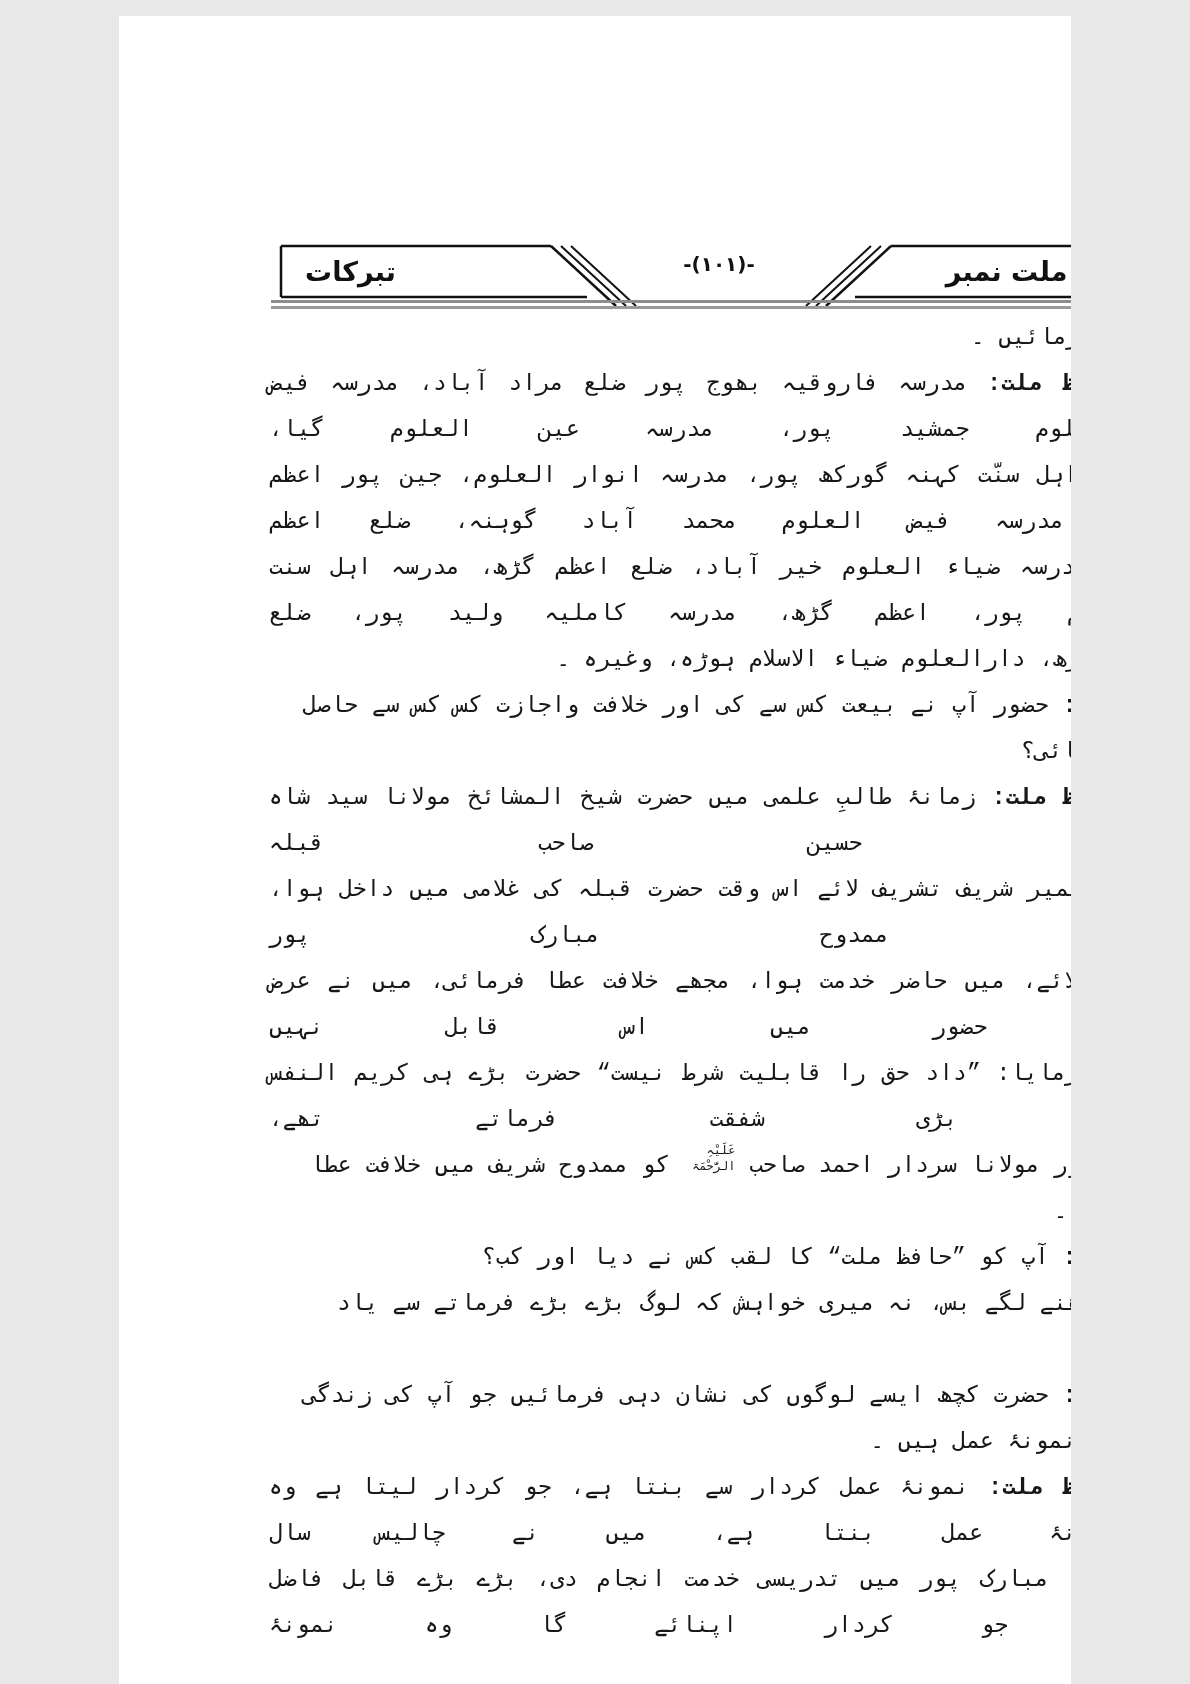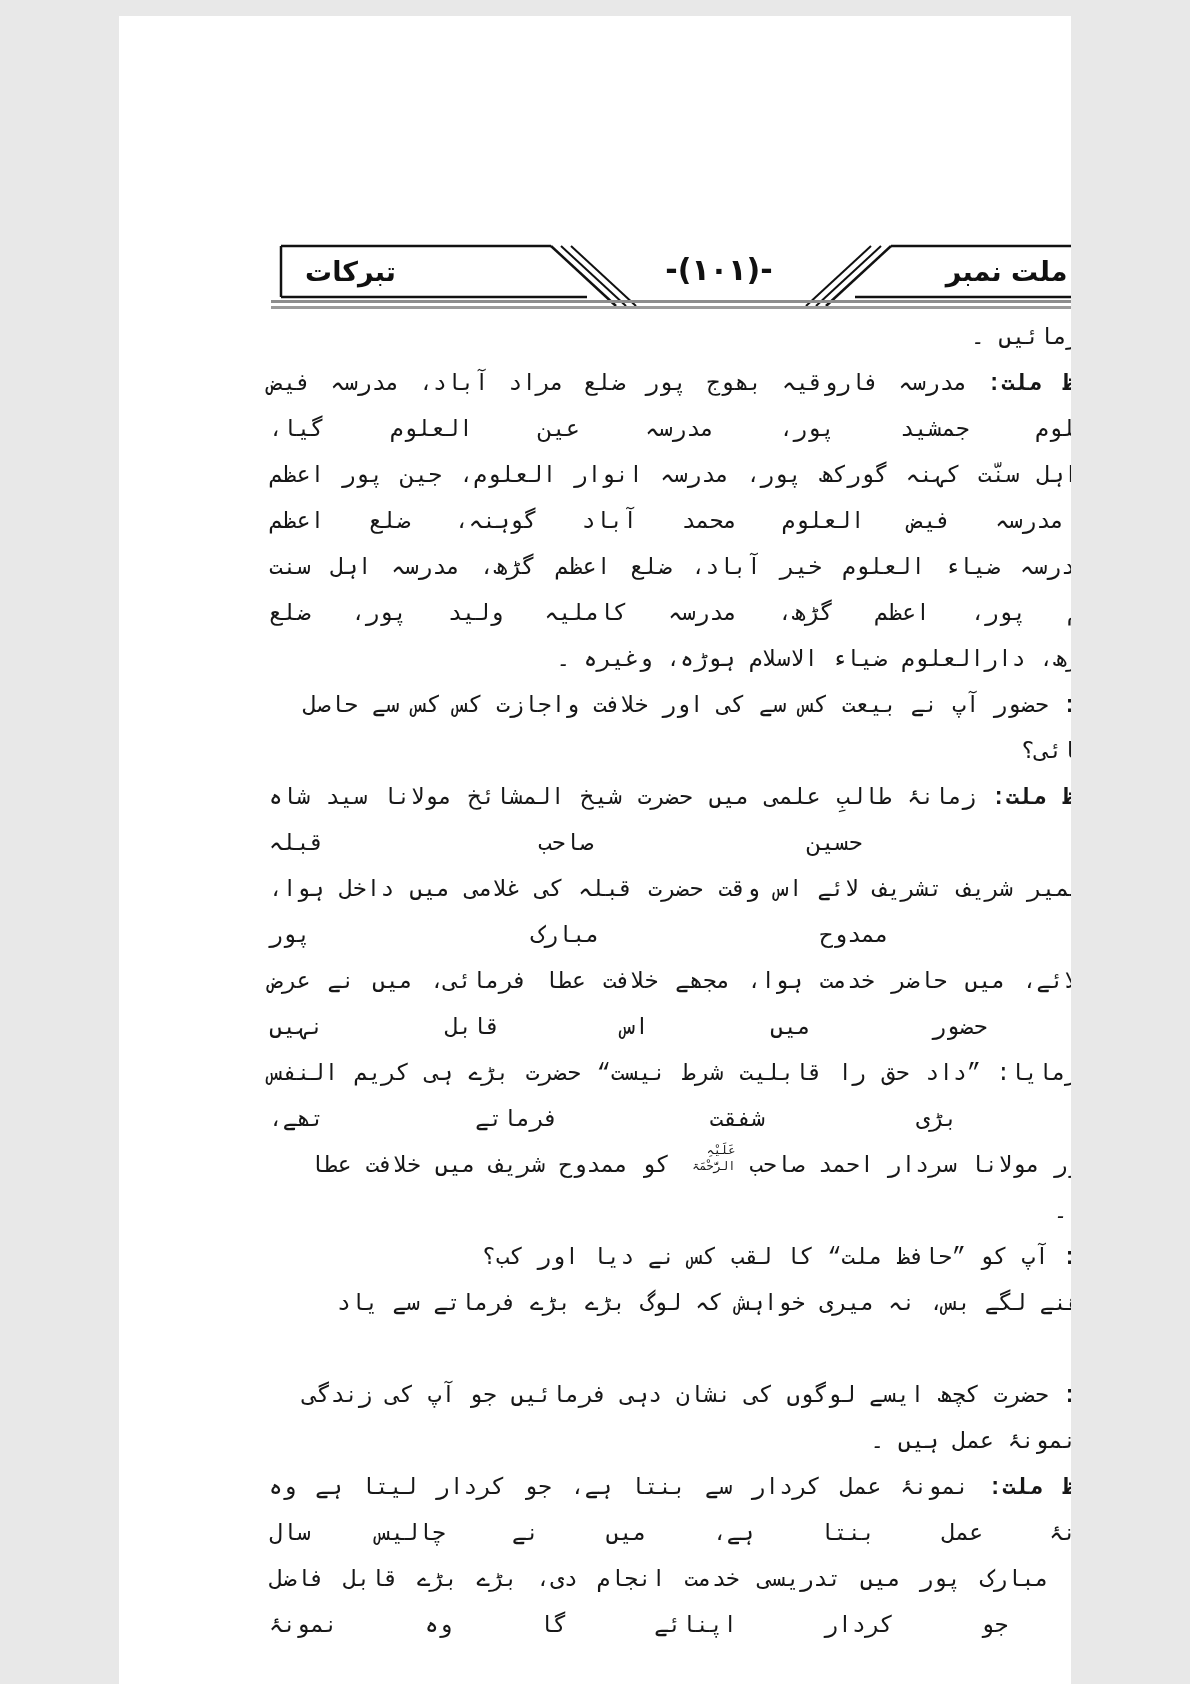--- a/index.html
+++ b/index.html
@@ -21,21 +21,21 @@
     direction:rtl;white-space:nowrap;
     color:#111;
   }
   .hbox-left{left:160px;width:365px;}
   .hbox-left .hbox-label{left:26px;top:12px;}
   .hbox-right{left:672px;width:378px;text-align:center;}
   .hbox-right .hbox-label{right:16px;top:12px;}
   .page-number{
     position:absolute;left:480px;top:236px;width:240px;
     text-align:center;
-    font-size:30px;font-weight:bold;color:#111;
+    font-size:20px;font-weight:bold;color:#111;
     direction:ltr;letter-spacing:1px;
   }
   .header-rule{
     position:absolute;left:152px;top:284px;width:892px;height:9px;
     border-top:3px solid #8d8d8d;
     border-bottom:3px solid #9a9a9a;
     box-sizing:border-box;
   }
   
   .body-text{

